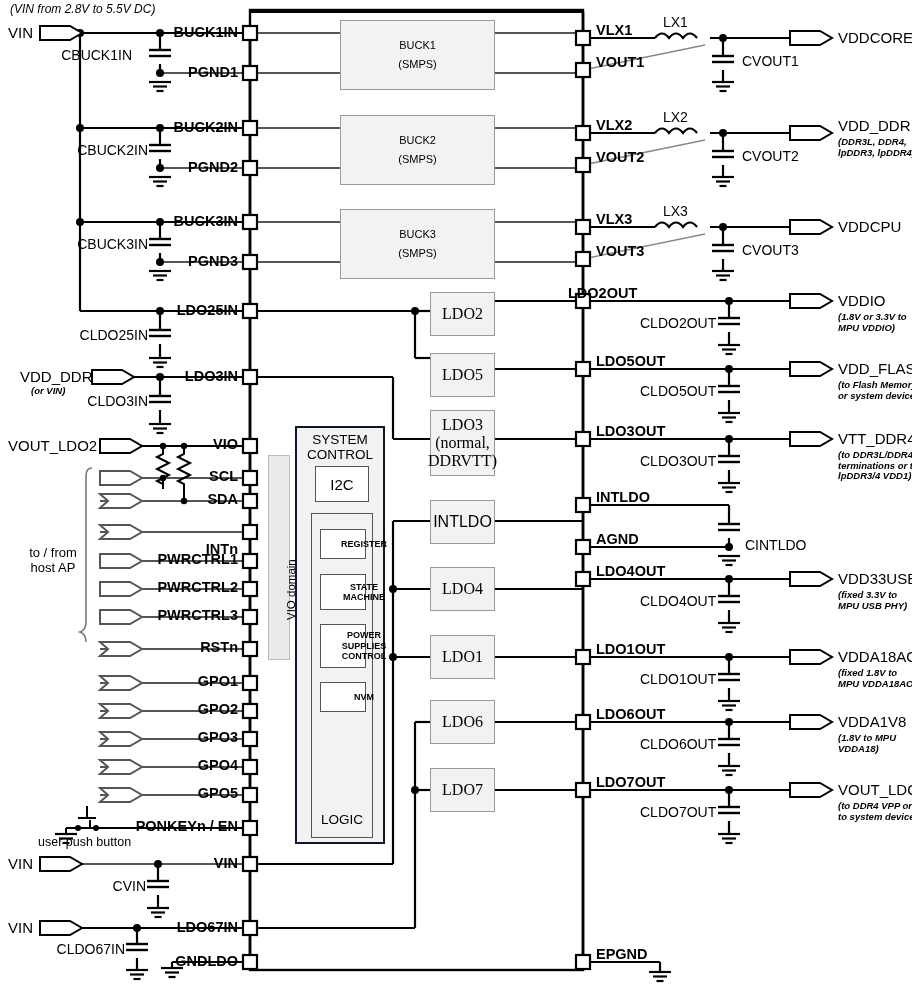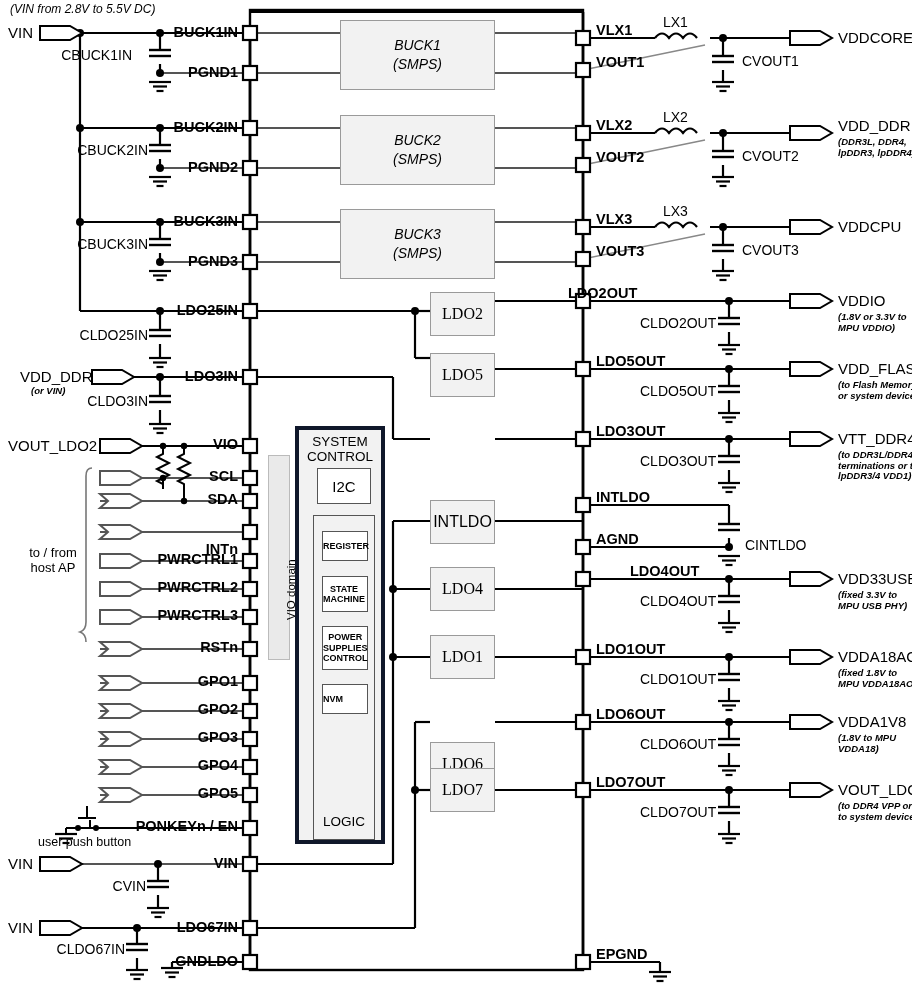--- a/index.html
+++ b/index.html
@@ -8,28 +8,28 @@
   #svgroot{position:absolute;left:0;top:0;width:912px;height:1000px;}
   .lbl{position:absolute;white-space:nowrap;color:#000;}
   .pinlbl{font-weight:bold;font-size:14.5px;font-family:"Liberation Sans",sans-serif;}
   .pinlbl.r{text-align:right;}
   .cap{font-size:14px;font-family:"Liberation Sans",sans-serif;}
   .net{font-size:15px;font-family:"Liberation Sans",sans-serif;}
   .note{font-size:9.5px;font-style:italic;font-weight:bold;font-family:"Liberation Sans",sans-serif;line-height:10.5px;}
   .hdrnote{font-size:12px;font-style:italic;font-family:"Liberation Sans",sans-serif;}
   .blk{position:absolute;background:#f2f2f2;border:1px solid #9a9a9a;box-sizing:border-box;
        display:flex;align-items:center;justify-content:center;text-align:center;}
-  .blk.smps{font-size:14px;line-height:19px;font-family:"Liberation Sans",sans-serif;font-style:italic;}
+  .blk.smps{font-size:11px;line-height:19px;font-family:"Liberation Sans",sans-serif;}
   .blk.ldo{font-size:16px;line-height:18px;font-family:"Liberation Serif",serif;}
   .blk.ldosans{font-family:"Liberation Sans",sans-serif;font-size:16px;}
-  .syscontrol{position:absolute;background:#f2f2f2;border:4px solid #0f172a;box-sizing:border-box;}
+  .syscontrol{position:absolute;background:#f2f2f2;border:2px solid #0f172a;box-sizing:border-box;}
   .sysTitle{position:absolute;width:100%;text-align:center;font-size:13.5px;line-height:15px;font-family:"Liberation Sans",sans-serif;}
   .subblk{position:absolute;background:#fff;border:1px solid #555;box-sizing:border-box;
-     display:flex;align-items:center;text-align:center;
-     font-size:9px;line-height:10.5px;font-weight:bold;font-family:"Liberation Sans",sans-serif;}
+     display:flex;align-items:center;justify-content:center;text-align:center;
+     font-size:9px;line-height:10.5px;font-weight:bold;font-family:"Liberation Sans",sans-serif;padding-left:42px;}
   .logicbox{position:absolute;background:#f2f2f2;border:1px solid #555;box-sizing:border-box;}
   .logicLbl{position:absolute;width:100%;text-align:center;font-size:13.5px;font-family:"Liberation Sans",sans-serif;}
   .i2cbox{position:absolute;background:#fff;border:1px solid #555;box-sizing:border-box;
      display:flex;align-items:center;justify-content:center;font-size:15px;font-family:"Liberation Sans",sans-serif;}
   .viodom{position:absolute;background:#eaeaea;border:1px solid #bbb;box-sizing:border-box;}
   .viodomLbl{position:absolute;font-size:11.5px;font-family:"Liberation Sans",sans-serif;
      transform:rotate(-90deg);transform-origin:left top;white-space:nowrap;}
   .hostlbl{position:absolute;font-size:13px;line-height:15px;text-align:center;font-family:"Liberation Sans",sans-serif;}
   .pushlbl{position:absolute;font-size:12.5px;font-family:"Liberation Sans",sans-serif;margin-top:32px;}
 </style>
@@ -468,30 +468,33 @@
 <div class="blk smps" style="left:340px;top:209px;width:155px;height:70px;">
   <div><span>BUCK3</span><br><span>(SMPS)</span></div>
 </div>
 
 <div class="blk ldo" style="left:430px;top:292px;width:65px;height:44px;">
   <span>LDO2</span>
 </div>
 <div class="blk ldo" style="left:430px;top:353px;width:65px;height:44px;">
   <span>LDO5</span>
 </div>
+<div class="blk ldo" style="left:430px;top:410px;width:65px;height:66px;">
+  <div><span>LDO3</span><br><span>(normal,</span><br><span>DDRVTT)</span></div>
+</div>
 <div class="blk ldosans" style="left:430px;top:500px;width:65px;height:44px;">
   <span>INTLDO</span>
 </div>
 <div class="blk ldo" style="left:430px;top:567px;width:65px;height:44px;">
   <span>LDO4</span>
 </div>
 <div class="blk ldo" style="left:430px;top:635px;width:65px;height:44px;">
   <span>LDO1</span>
 </div>
-<div class="blk ldo" style="left:430px;top:700px;width:65px;height:44px;margin-top:42px;">
+<div class="blk ldo" style="left:430px;top:700px;width:65px;height:44px;">
   <span>LDO6</span>
 </div>
 <div class="blk ldo" style="left:430px;top:768px;width:65px;height:44px;">
   <span>LDO7</span>
 </div>
 
 <div class="viodom" style="left:268px;top:455px;width:22px;height:205px;"></div>
 <div class="viodomLbl" style="left:285px;top:620px;">VIO domain</div>
 
 <div class="syscontrol" style="left:295px;top:426px;width:90px;height:418px;">
@@ -549,21 +552,21 @@
 <div class="lbl pinlbl" style="left:596px;top:54px;">VOUT1</div>
 <div class="lbl pinlbl" style="left:596px;top:117px;">VLX2</div>
 <div class="lbl pinlbl" style="left:596px;top:149px;">VOUT2</div>
 <div class="lbl pinlbl" style="left:596px;top:211px;">VLX3</div>
 <div class="lbl pinlbl" style="left:596px;top:243px;">VOUT3</div>
 <div class="lbl pinlbl" style="left:568px;top:285px;">LDO2OUT</div>
 <div class="lbl pinlbl" style="left:596px;top:353px;">LDO5OUT</div>
 <div class="lbl pinlbl" style="left:596px;top:423px;">LDO3OUT</div>
 <div class="lbl pinlbl" style="left:596px;top:489px;">INTLDO</div>
 <div class="lbl pinlbl" style="left:596px;top:531px;">AGND</div>
-<div class="lbl pinlbl" style="left:596px;top:563px;margin-left:34px;">LDO4OUT</div>
+<div class="lbl pinlbl" style="left:596px;top:563px;">LDO4OUT</div>
 <div class="lbl pinlbl" style="left:596px;top:641px;">LDO1OUT</div>
 <div class="lbl pinlbl" style="left:596px;top:706px;">LDO6OUT</div>
 <div class="lbl pinlbl" style="left:596px;top:774px;">LDO7OUT</div>
 <div class="lbl pinlbl" style="left:596px;top:946px;">EPGND</div>
 
 <div class="lbl hdrnote" style="left:10px;top:2px;">(VIN from 2.8V to 5.5V DC)</div>
 <div class="lbl net" style="left:8px;top:24px;">VIN</div>
 <div class="lbl net" style="left:20px;top:368px;">VDD_DDR</div>
 <div class="lbl note" style="left:31px;top:386px;">(or VIN)</div>
 <div class="lbl net" style="left:8px;top:437px;">VOUT_LDO2</div>

